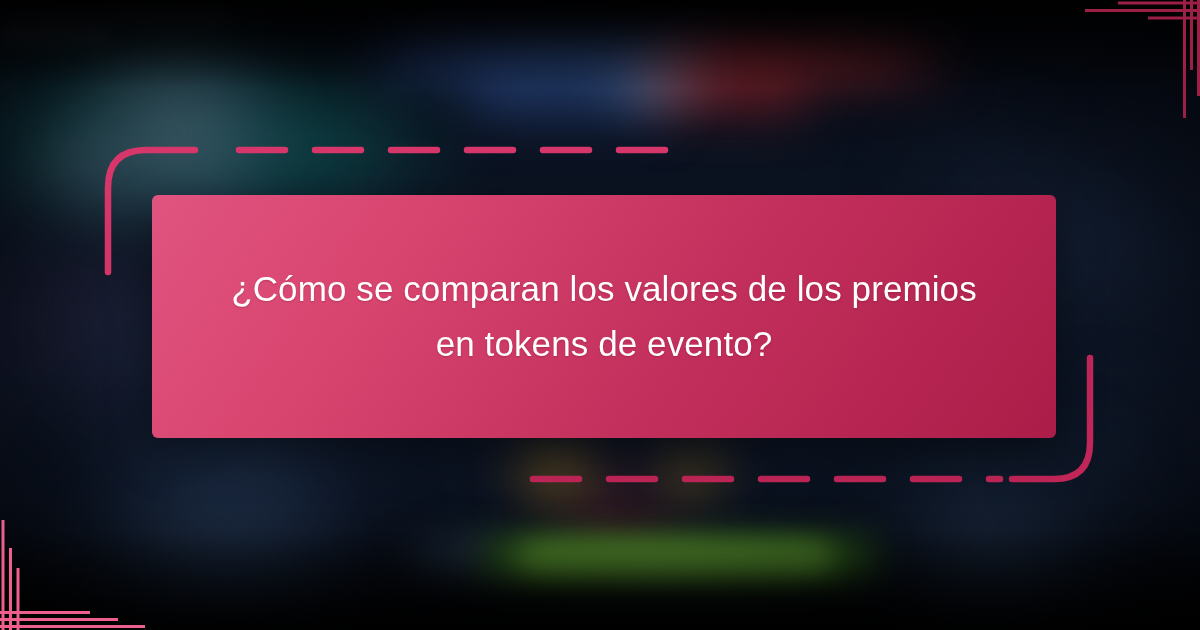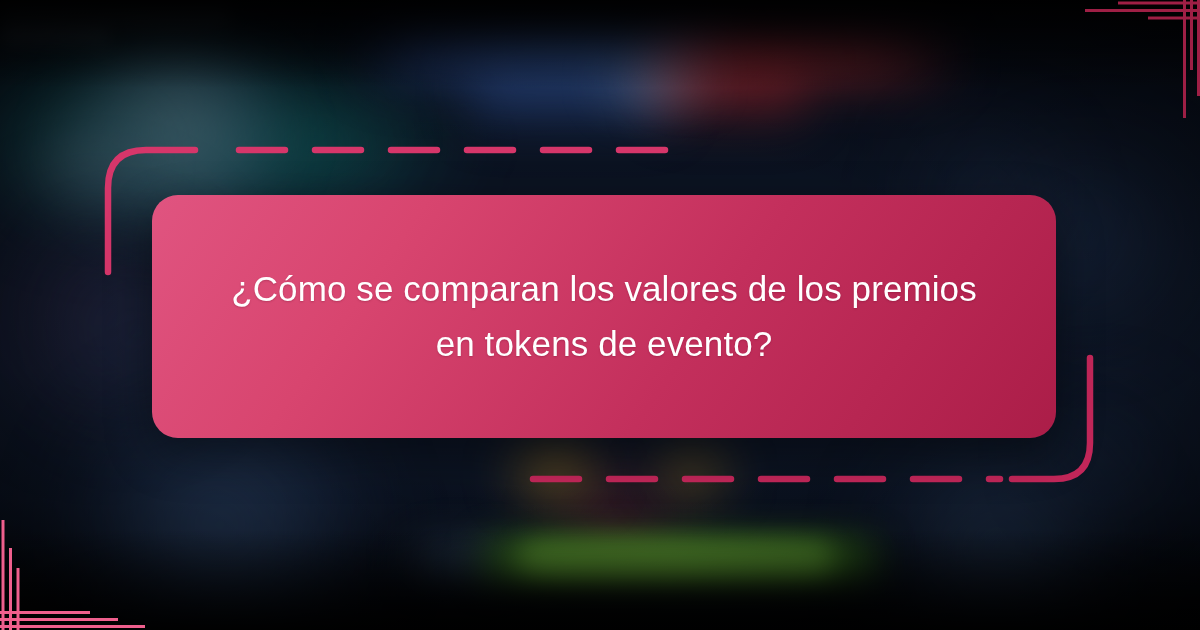--- a/index.html
+++ b/index.html
@@ -233,21 +233,21 @@
     pointer-events: none;
   }
 
   
   .question-card {
     position: absolute;
     left: 152px;
     top: 195px;
     width: 904px;
     height: 243px;
-    border-radius: 26px;
+    border-radius: 6px;
     background: linear-gradient(125deg, #e05480 0%, #d8456f 26%, #c32f5c 60%, #ab1d48 100%);
     box-shadow: 0 16px 46px rgba(0,0,0,.42);
     display: flex;
     align-items: center;
     justify-content: center;
     box-sizing: border-box;
     padding: 0 78px;
   }
   .question-text {
     color: #ffffff;

